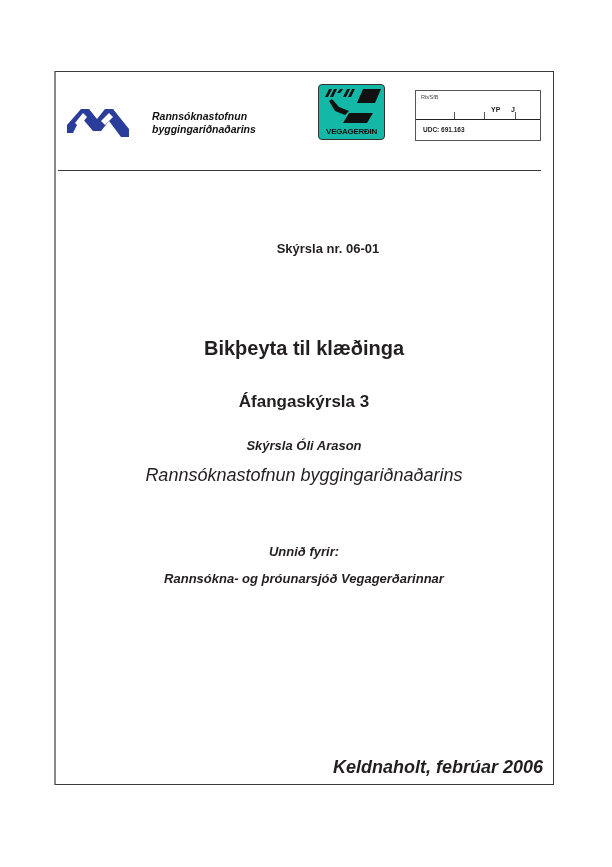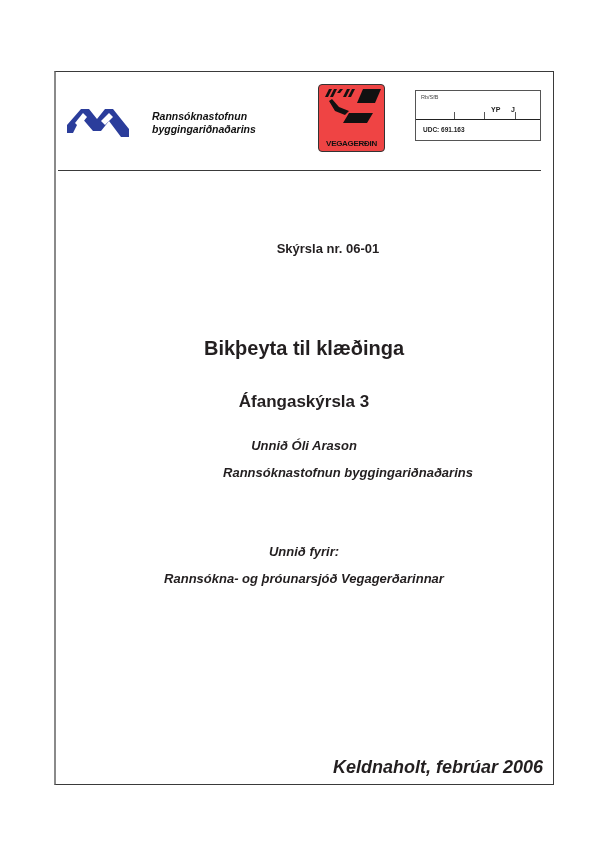--- a/index.html
+++ b/index.html
@@ -8,41 +8,41 @@
     font-family: "Liberation Sans", "DejaVu Sans", sans-serif; color: #231f20;
   }
   .page-frame {
     position: absolute; left: 54px; top: 71px; width: 500px; height: 714px;
     border: 1px solid #3a3a3a; border-left: 2px solid #8a8a8a; box-sizing: border-box;
   }
   .abs { position: absolute; }
   .rb-logo { left: 67px; top: 103px; width: 62px; height: 34px; }
   .rb-name { left: 152px; top: 110px; font-size: 10.5px; font-weight: bold; font-style: italic; line-height: 12.5px; color: #111; }
   .vg-logo {
-    left: 318px; top: 84px; width: 67px; height: 68px; background: #ef4444;
+    left: 318px; top: 84px; width: 67px; height: 56px; background: #14b8a6;
     border: 1px solid #333; border-radius: 4px; box-sizing: border-box; overflow: hidden;
   }
   .vg-label { position: absolute; left: 0; right: 0; bottom: 3px; text-align: center; font-size: 8px; font-weight: bold; letter-spacing: -0.3px; color: #111; }
   .class-box {
     left: 415px; top: 90px; width: 126px; height: 51px; border: 1px solid #555; box-sizing: border-box;
     font-size: 6px; color: #222;
   }
   .cb-label { position: absolute; left: 5px; top: 3px; font-size: 5.5px; color: #444; }
   .cb-row { position: absolute; left: 0; right: 0; top: 0; height: 28px; border-bottom: 1px solid #222; }
   .cb-tick { position: absolute; bottom: 0; width: 1px; height: 7px; background: #555; }
   .cb-yp { position: absolute; left: 75px; top: 15px; font-weight: bold; font-size: 7px; }
   .cb-j { position: absolute; left: 95px; top: 15px; font-weight: bold; font-size: 7px; }
   .cb-udc { position: absolute; left: 7px; top: 35px; font-weight: bold; font-size: 6.5px; }
   .rule { left: 58px; top: 170px; width: 483px; height: 1px; background: #3a3a3a; }
   .center-text { position: absolute; left: 54px; width: 500px; text-align: center; }
   .report-no { top: 241px; font-size: 13px; font-weight: bold; padding-left: 24px; }
   .title { top: 337px; font-size: 20px; font-weight: bold; }
   .subtitle { top: 392px; font-size: 17px; font-weight: bold; }
   .author { top: 438px; font-size: 13px; font-weight: bold; font-style: italic; }
-  .author-inst { top: 465px; font-size: 13px; font-weight: bold; font-style: italic; padding-left: 44px; }
+  .author-inst { top: 465px; font-size: 18px; font-weight: normal; font-style: italic; }
   .prepared-for { top: 544px; font-size: 13px; font-weight: bold; font-style: italic; }
   .sponsor { top: 571px; font-size: 13px; font-weight: bold; font-style: italic; }
   .place-date { position: absolute; right: 69px; top: 757px; font-size: 18px; font-weight: bold; font-style: italic; }
 </style>
 </head>
 <body>
 
 <div class="page-frame"></div>
 
 <svg class="abs rb-logo" viewBox="0 0 62 34">
@@ -81,17 +81,17 @@
     <span class="cb-tick" style="left:99px;"></span>
   </div>
   <span class="cb-udc">UDC:  691.163</span>
 </div>
 
 <div class="abs rule"></div>
 
 <div class="center-text report-no">Skýrsla nr. 06-01</div>
 <div class="center-text title">Bikþeyta til klæðinga</div>
 <div class="center-text subtitle">Áfangaskýrsla 3</div>
-<div class="center-text author">Unnið Óli Arason</div>
+<div class="center-text author">Skýrsla Óli Arason</div>
 <div class="center-text author-inst">Rannsóknastofnun byggingariðnaðarins</div>
 <div class="center-text prepared-for">Unnið fyrir:</div>
 <div class="center-text sponsor">Rannsókna- og þróunarsjóð Vegagerðarinnar</div>
 <div class="place-date">Keldnaholt, febrúar 2006</div>
 
 </body></html>

